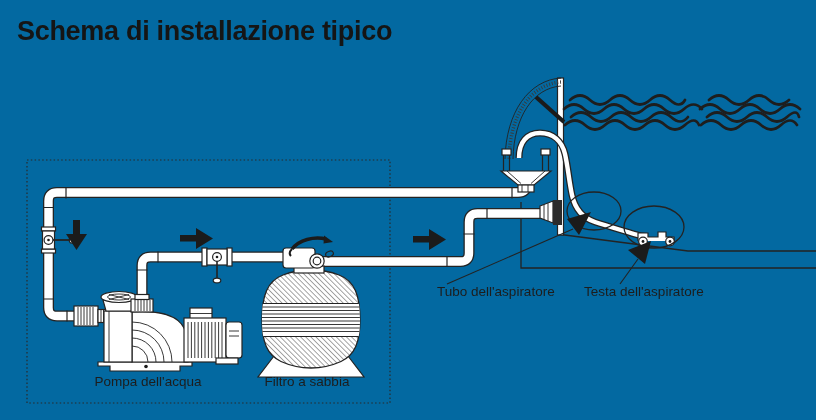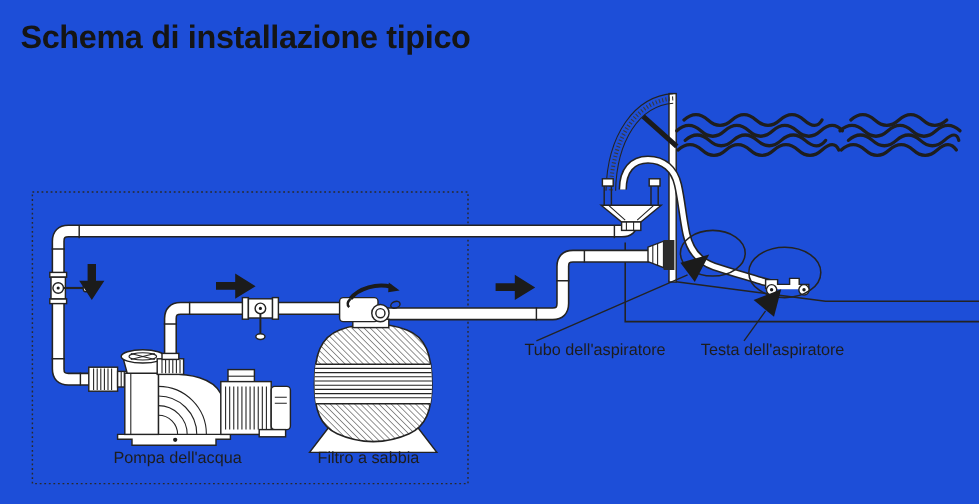--- a/index.html
+++ b/index.html
@@ -1,16 +1,16 @@
 <!DOCTYPE html>
 <html><head>
 <meta charset="utf-8">
 <style>
   html,body{margin:0;padding:0;background:#ffffff;}
-  .stage{position:relative;width:816px;height:420px;background:#1d4ed8;overflow:hidden;
+  .stage{position:relative;width:816px;height:420px;background:#0369a1;overflow:hidden;
          font-family:"Liberation Sans",sans-serif;}
   svg{display:block;}
   .title-txt{font:bold 27px "Liberation Sans",sans-serif;fill:#151515;letter-spacing:-0.3px;}
   .lbl{font:13.5px "Liberation Sans",sans-serif;fill:#1d1d1d;}
   .po{stroke:#232323;stroke-width:11;fill:none;}
   .pi{stroke:#ffffff;stroke-width:8.4;fill:none;}
   .ln{stroke:#232323;stroke-width:1.2;fill:none;}
   .ln13{stroke:#232323;stroke-width:1.3;fill:none;}
   .wf{fill:#ffffff;stroke:#232323;stroke-width:1.2;}
   .blk{fill:#1b1b1b;stroke:none;}

